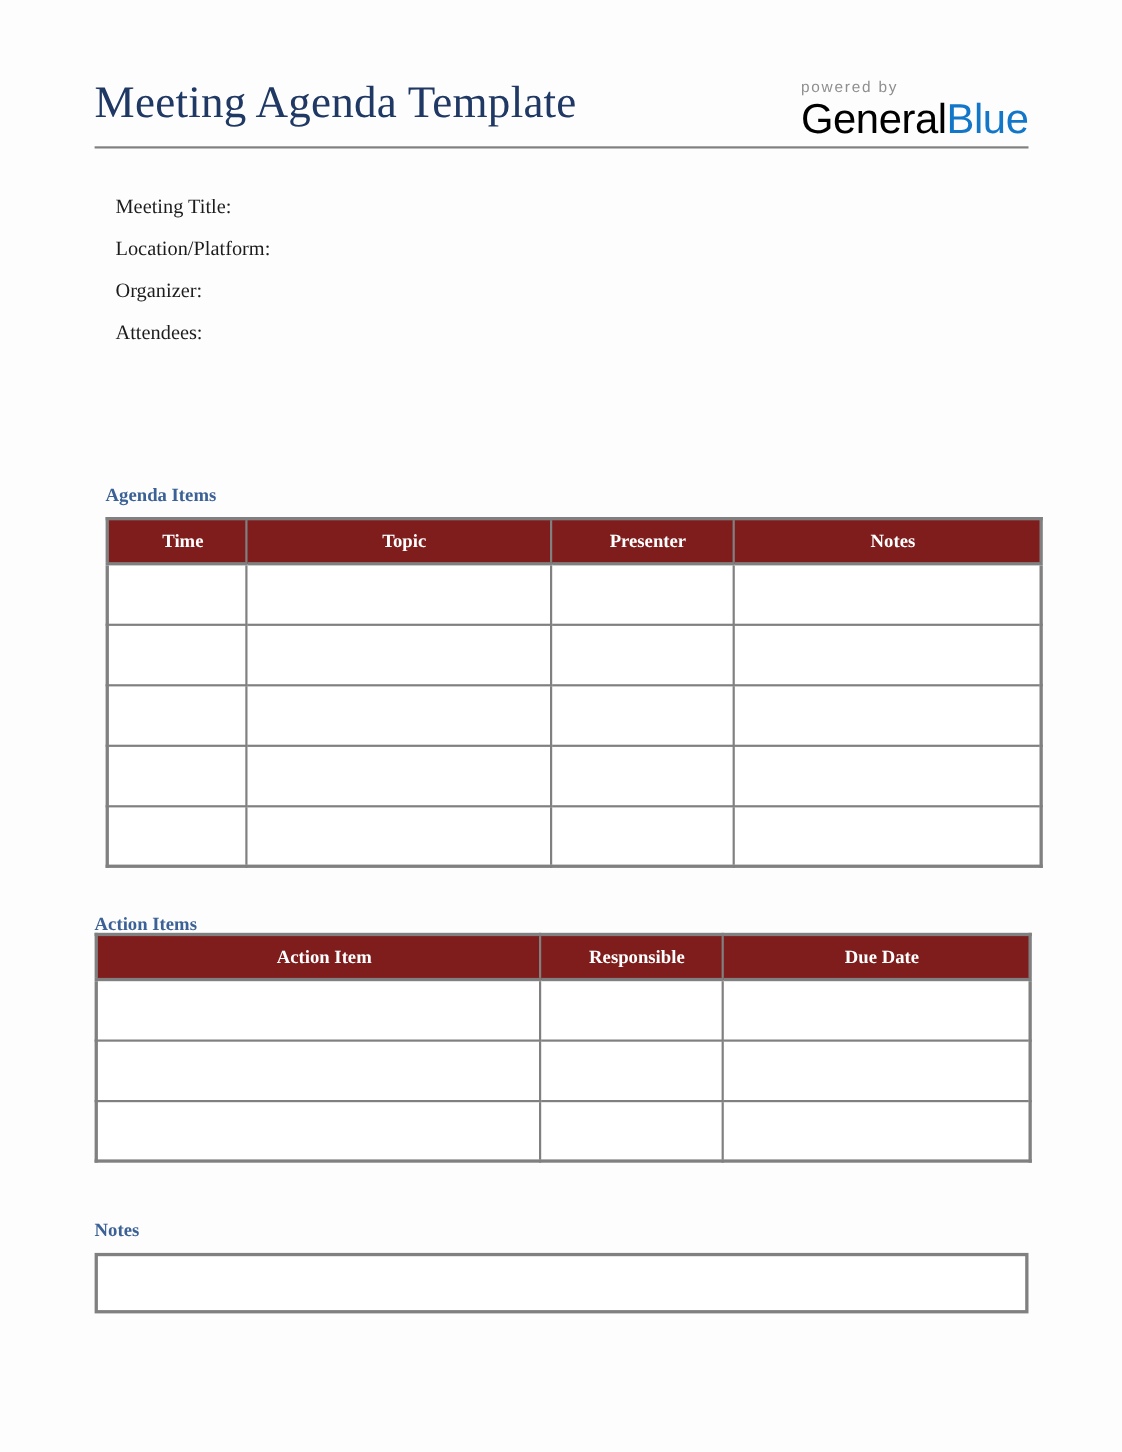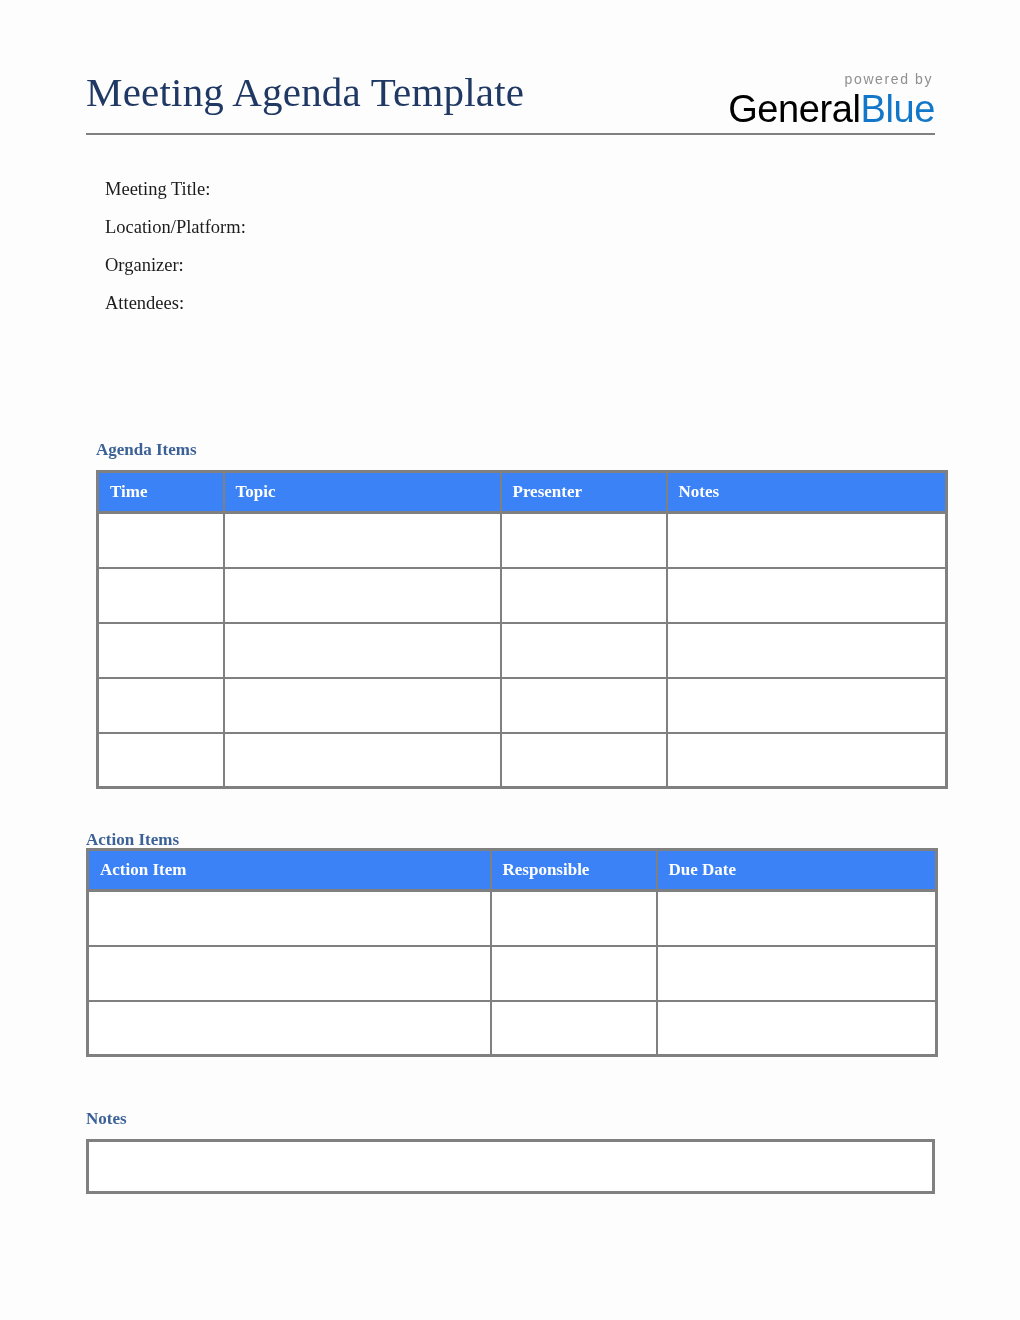--- a/index.html
+++ b/index.html
@@ -38,21 +38,21 @@
     font-weight: normal;
     letter-spacing: 0.2px;
     color: #1f3864;
     line-height: 1;
     white-space: nowrap;
   }
   .brand {
     position: absolute;
     right: 0;
     top: 72px;
-    text-align: right;
+    text-align: left;
     line-height: 1;
   }
   .brand-powered {
     font-family: "Liberation Sans", "DejaVu Sans", sans-serif;
     font-size: 14px;
     letter-spacing: 1.6px;
     color: #8f8f8f;
     display: block;
     margin-bottom: 4px;
     margin-right: 2px;
@@ -102,26 +102,26 @@
   }
 
   
   table.grid {
     border-collapse: collapse;
     width: 849px;
     table-layout: fixed;
     border: 3px solid #808080;
   }
   table.grid th {
-    background: #3b82f6;
+    background: #7f1d1d;
     color: #ffffff;
     font-family: "Liberation Serif", "DejaVu Serif", serif;
     font-size: 17px;
     font-weight: bold;
-    text-align: left;
+    text-align: center;
     padding: 9px 0 9px 11px;
     height: 20px;
     border-right: 2px solid #808080;
     border-bottom: 3px solid #808080;
     box-sizing: border-box;
     white-space: nowrap;
   }
   table.grid th:last-child { border-right: none; }
   table.grid td {
     background: #ffffff;

